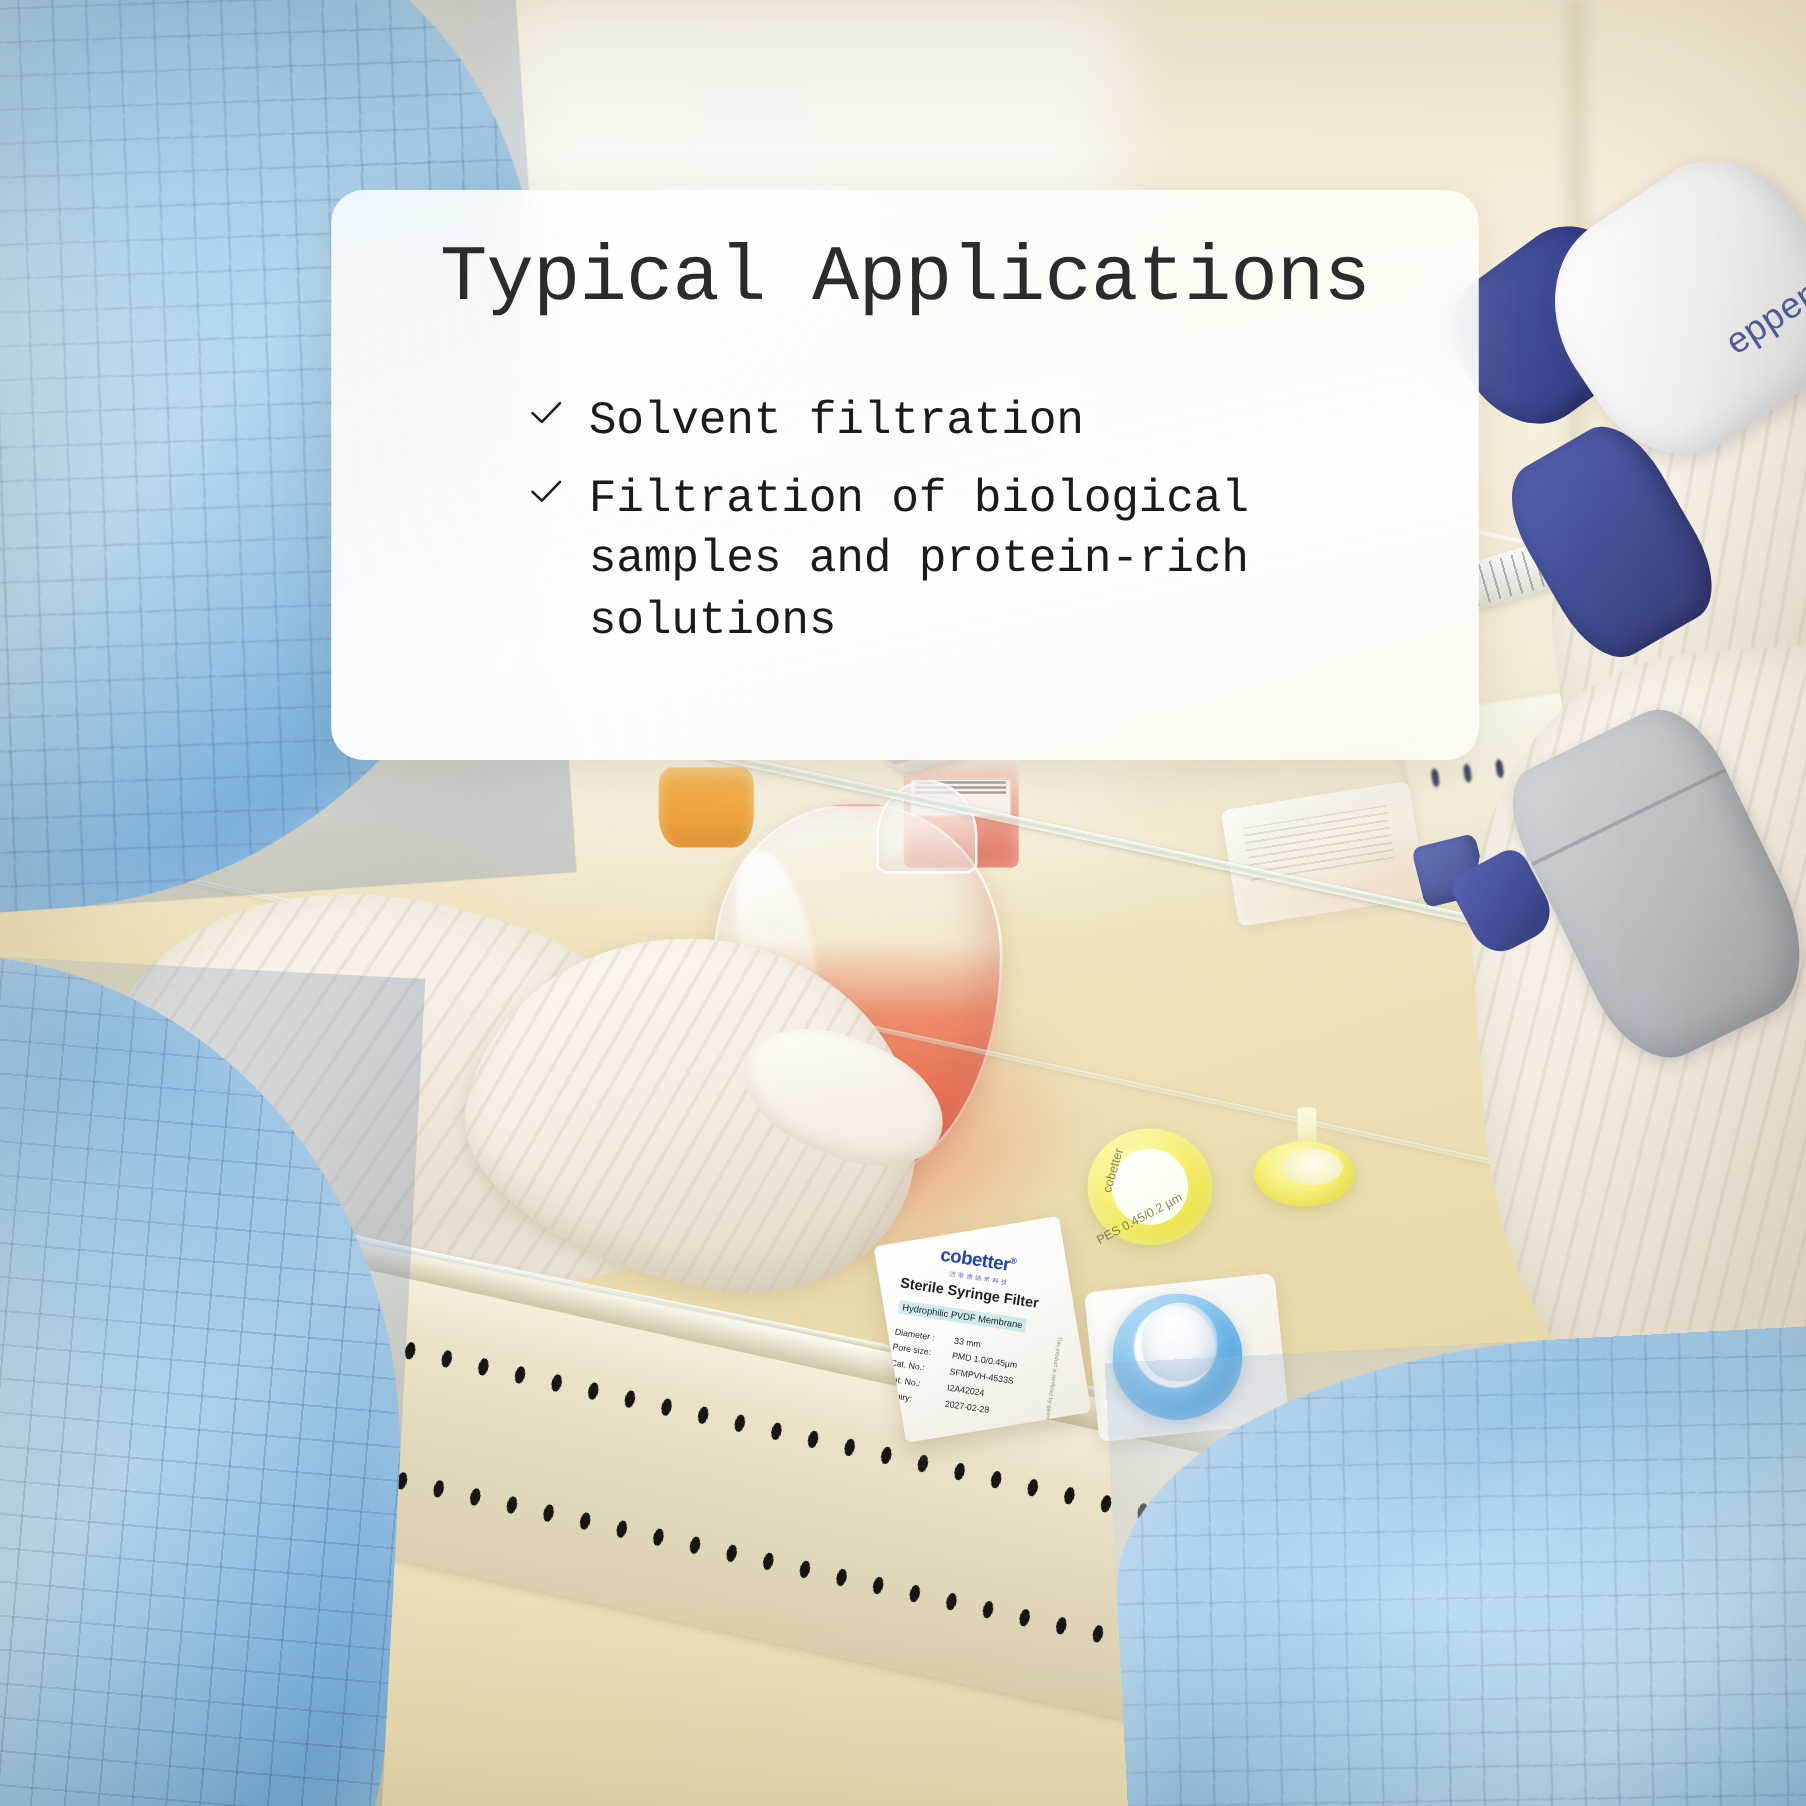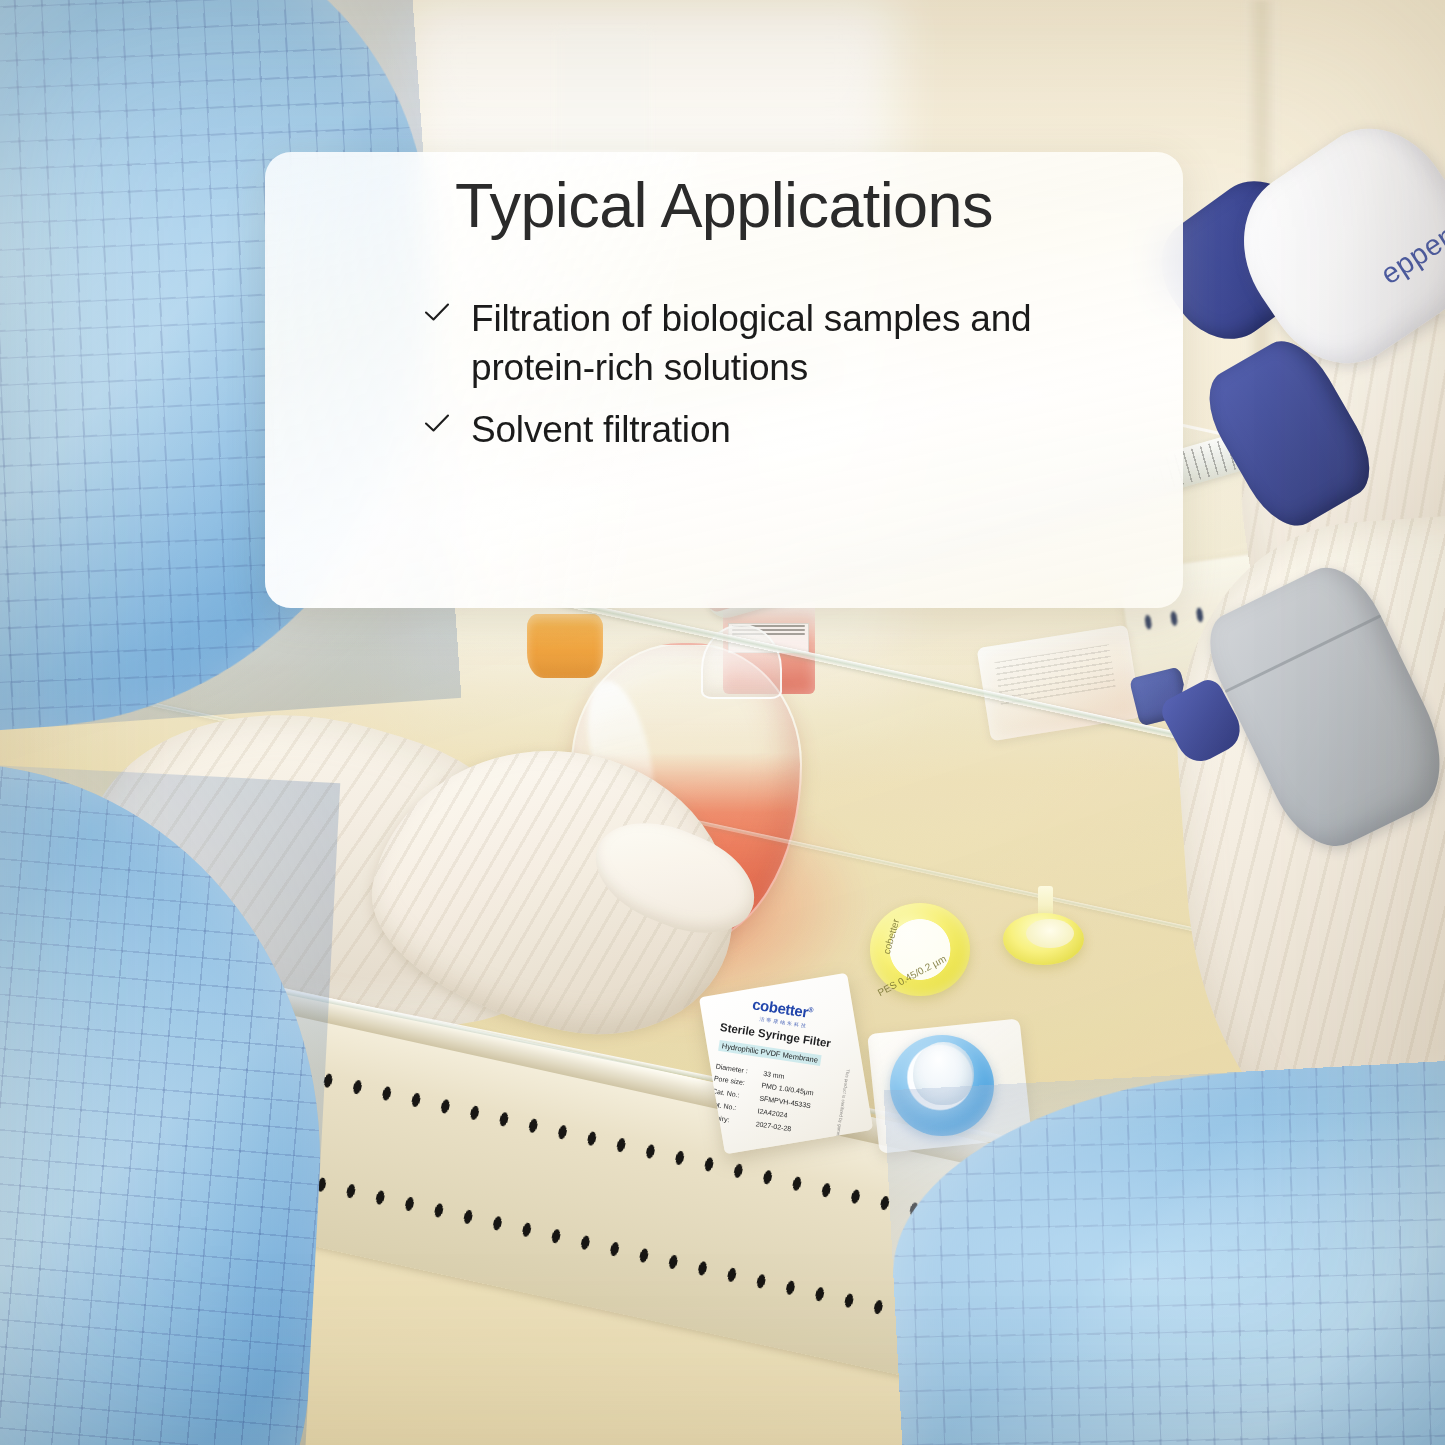--- a/index.html
+++ b/index.html
@@ -434,21 +434,21 @@
     backdrop-filter:blur(16px) saturate(115%);
     -webkit-backdrop-filter:blur(16px) saturate(115%);
     box-shadow:0 10px 40px rgba(120,105,70,.16);
     overflow:hidden;
   }
   .card-sheen{
     position:absolute;left:-10%;top:-30%;width:52%;height:170%;
     background:linear-gradient(100deg,rgba(255,255,255,0),rgba(255,255,255,.55),rgba(255,255,255,0));
     transform:rotate(10deg);pointer-events:none;
   }
-  .card-body{position:relative;padding:20px 54px 0;}
+  .card-body{position:relative;padding:38px 54px 0;font-family:Liberation Mono, monospace;}
 
   .card-title{
     margin:0;
     font-size:63px;
     font-weight:400;
     color:#2b2b2b;
     letter-spacing:-0.6px;
     text-align:center;
     line-height:1.06;
   }
@@ -611,28 +611,28 @@
 
       <h1 class="card-title">Typical Applications</h1>
 
       <ul class="bullets">
         <li class="bullet">
           <span class="check">
             <svg width="26" height="20" viewBox="0 0 26 20" fill="none" aria-hidden="true">
               <path d="M2 10.5 L9.5 17.5 L24 2.5" stroke="currentColor" stroke-width="2.1" stroke-linecap="round" stroke-linejoin="round"></path>
             </svg>
           </span>
-          <span class="bullet-text">Filtration of biological samples and protein-rich solutions</span>
+          <span class="bullet-text">Solvent filtration</span>
         </li>
         <li class="bullet">
           <span class="check">
             <svg width="26" height="20" viewBox="0 0 26 20" fill="none" aria-hidden="true">
               <path d="M2 10.5 L9.5 17.5 L24 2.5" stroke="currentColor" stroke-width="2.1" stroke-linecap="round" stroke-linejoin="round"></path>
             </svg>
           </span>
-          <span class="bullet-text">Solvent filtration</span>
+          <span class="bullet-text">Filtration of biological samples and protein-rich solutions</span>
         </li>
       </ul>
 
     </div>
   </div>
 
 </div>
 
 </body></html>

